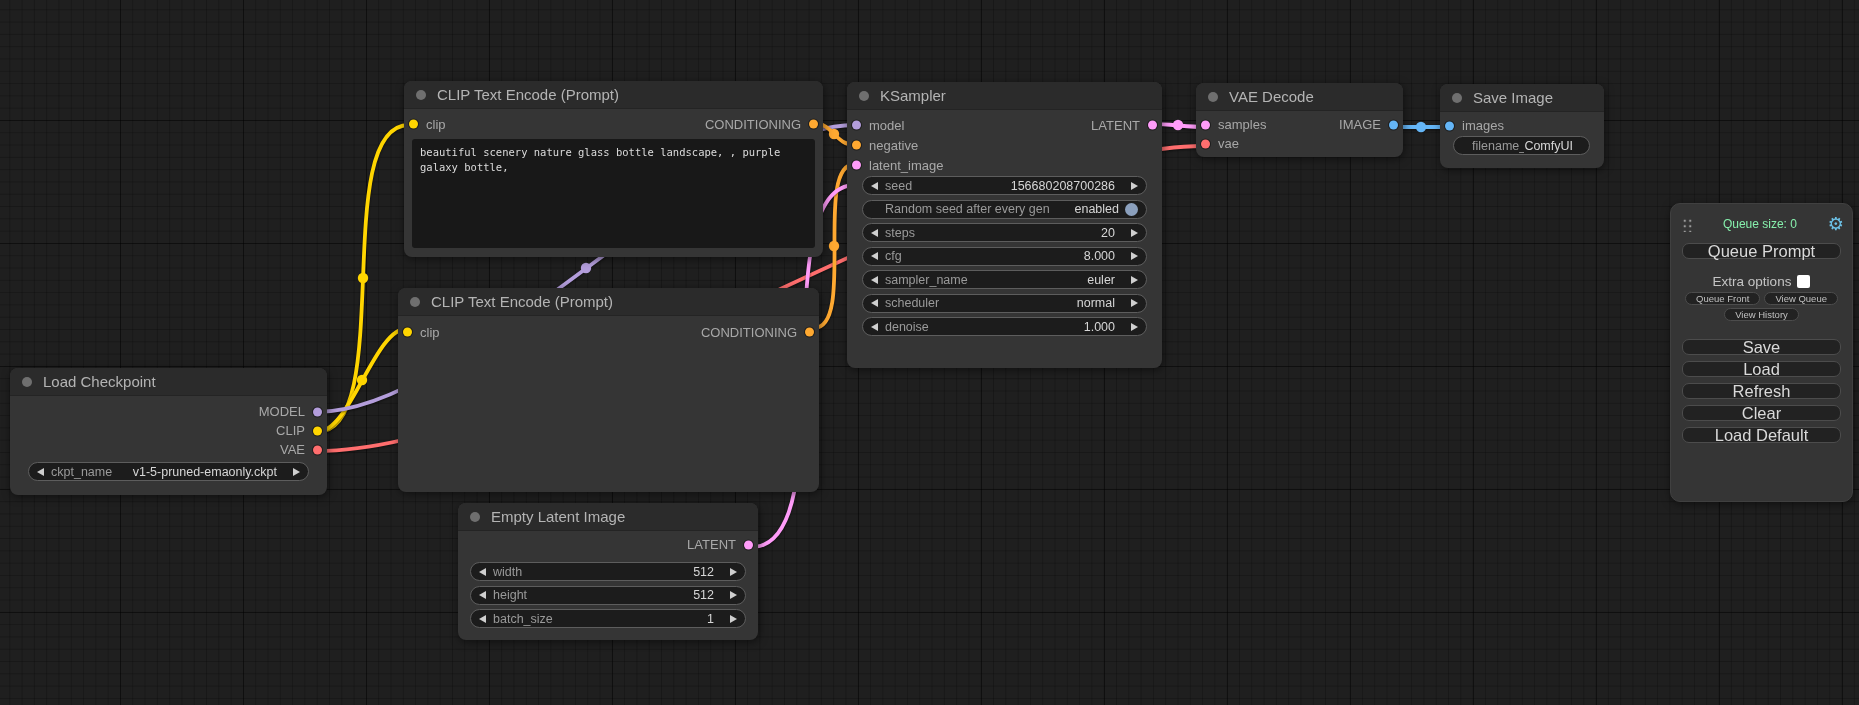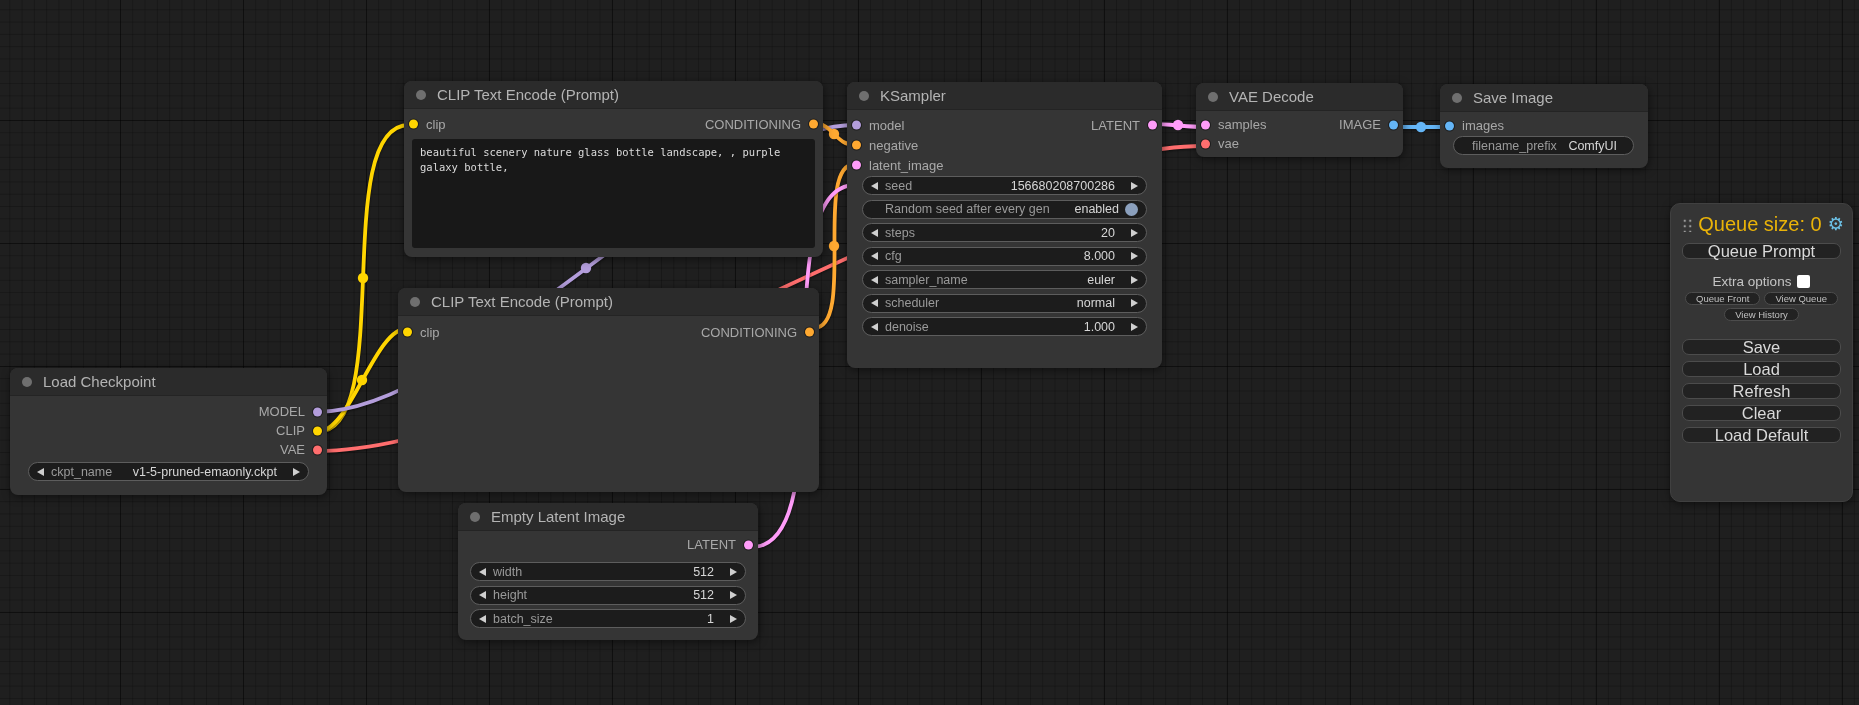--- a/index.html
+++ b/index.html
@@ -54,21 +54,21 @@
 
   
   .qpanel{
     position:absolute;z-index:3;left:1670px;top:203px;width:183px;height:299px;
     background:#353535;border:1px solid #404040;border-radius:10px;
     box-shadow:1px 2px 10px rgba(0,0,0,.5);box-sizing:border-box;
     display:flex;flex-direction:column;align-items:stretch;
   }
   .qheader{height:32px;display:flex;align-items:center;padding:4px 8px 0 10px;}
   .drag-handle{width:11px;height:15px;background-image:radial-gradient(#9a9a9a 1.1px,transparent 1.5px);background-size:5.5px 5.5px;background-position:1px 1px;flex:0 0 auto;}
-  .qsize{flex:1;text-align:center;color:#eab308;font-size:20px;}
+  .qsize{flex:1;text-align:center;color:#86efac;font-size:12px;}
   .gear{font-size:18px;line-height:1;flex:0 0 auto;cursor:pointer;}
   .qbtn{
     background:#222;border:1px solid #4c4c4c;border-radius:7px;color:#d9d9d9;
     display:flex;align-items:center;justify-content:center;box-sizing:border-box;cursor:pointer;
   }
   .qbtn.big{height:16px;margin:0 11px 6px 11px;font-size:16.5px;}
   .extra-row{display:flex;align-items:center;justify-content:center;margin-top:8px;height:16px;color:#c4c4c4;font-size:13.5px;}
   .checkbox{width:13px;height:13px;background:#fff;border-radius:2px;margin-left:6px;}
   .small-row{display:flex;justify-content:center;gap:4px;margin-top:3px;}
   .qbtn.small{height:13px;font-size:9.5px;color:#c0c0c0;border-radius:7px;padding:0 10px;}
@@ -233,21 +233,21 @@
       <span class="in-label">samples</span>
       <span class="out-label">IMAGE</span>
       <span class="port out" style="background: rgb(100, 181, 246);"></span>
     </div>
     <div class="row" style="height:19px;">
       <span class="port in" style="background: rgb(255, 110, 110);"></span>
       <span class="in-label">vae</span>
     </div>
   </div>
 
-  <div class="node" style="left:1440px;top:84px;width:208px;height:84px;">
+  <div class="node" style="left:1440px;top:84px;width:164px;height:84px;">
     <div class="node-header">
       <span class="title-dot"></span>
       <span class="node-title">Save Image</span>
     </div>
     <div class="row" style="margin-top:4px;height:19px;">
       <span class="port in" style="background: rgb(100, 181, 246);"></span>
       <span class="in-label">images</span>
     </div>
     <div class="widget no-arrows" style="margin:1px 14px 0 13px;">
       <span class="wlabel" style="margin-left:10px;">filename_prefix</span>

